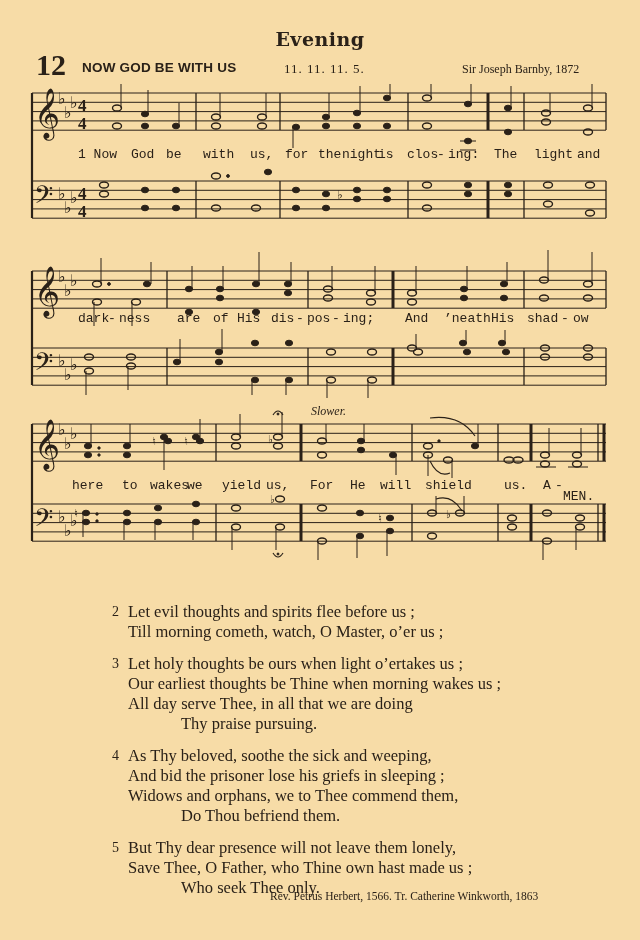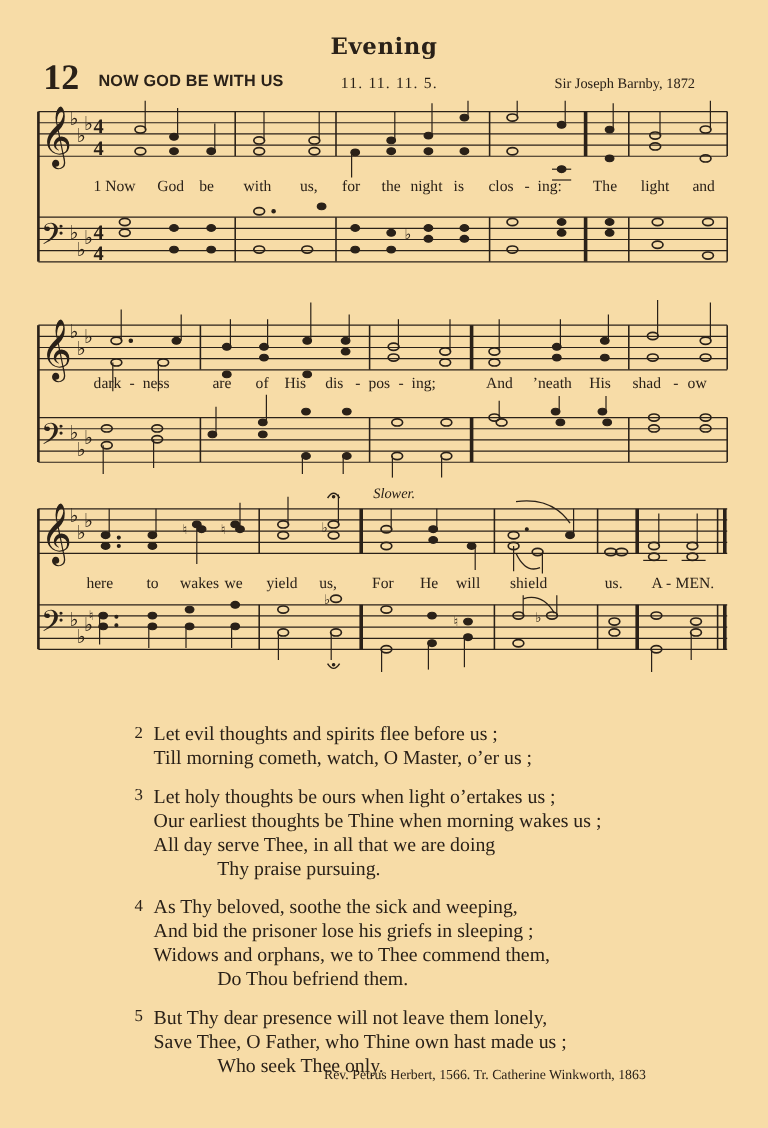--- a/index.html
+++ b/index.html
@@ -22,31 +22,31 @@
   }
   .hymn-name {
     left: 82px; top: 60px; font-size: 13.5px; font-weight: bold;
     font-family: "Liberation Sans", sans-serif; letter-spacing: 0.2px;
   }
   .meter { left: 284px; top: 61px; font-size: 13px; letter-spacing: 1px; }
   .composer { left: 462px; top: 62px; font-size: 12px; }
   svg.music { position: absolute; left: 0; top: 0; }
   .lyric-line {
     position: absolute; font-size: 13px; white-space: nowrap;
-    font-family: Liberation Serif, serif;
+    font-family: Liberation Mono, monospace;
   }
   .lyric-line span { position: absolute; top: 0; white-space: nowrap; }
   .tempo { left: 311px; top: 404px; font-style: italic; font-size: 12px; }
   .verses { left: 112px; top: 602px; font-size: 16.5px; line-height: 20px; }
   .verse { margin-bottom: 12px; position: relative; }
   .verse-num { position: absolute; left: 0; top: 0; font-size: 14px; }
   .verse-line { padding-left: 16px; white-space: nowrap; }
   .verse-line.indent { padding-left: 69px; }
   .credits { left: 270px; top: 890px; font-size: 11.5px; white-space: nowrap; }
-  .smallcaps { font-variant: small-caps; }
+  .smallcaps { font-variant: small-caps; margin-top: 11px; }
 </style>
 </head>
 <body>
 
 <div class="abs title">Evening</div>
 <div class="abs hymn-num">12</div>
 <div class="abs hymn-name">NOW GOD BE WITH US</div>
 <div class="abs meter">11. 11. 11. 5.</div>
 <div class="abs composer">Sir Joseph Barnby, 1872</div>
 

